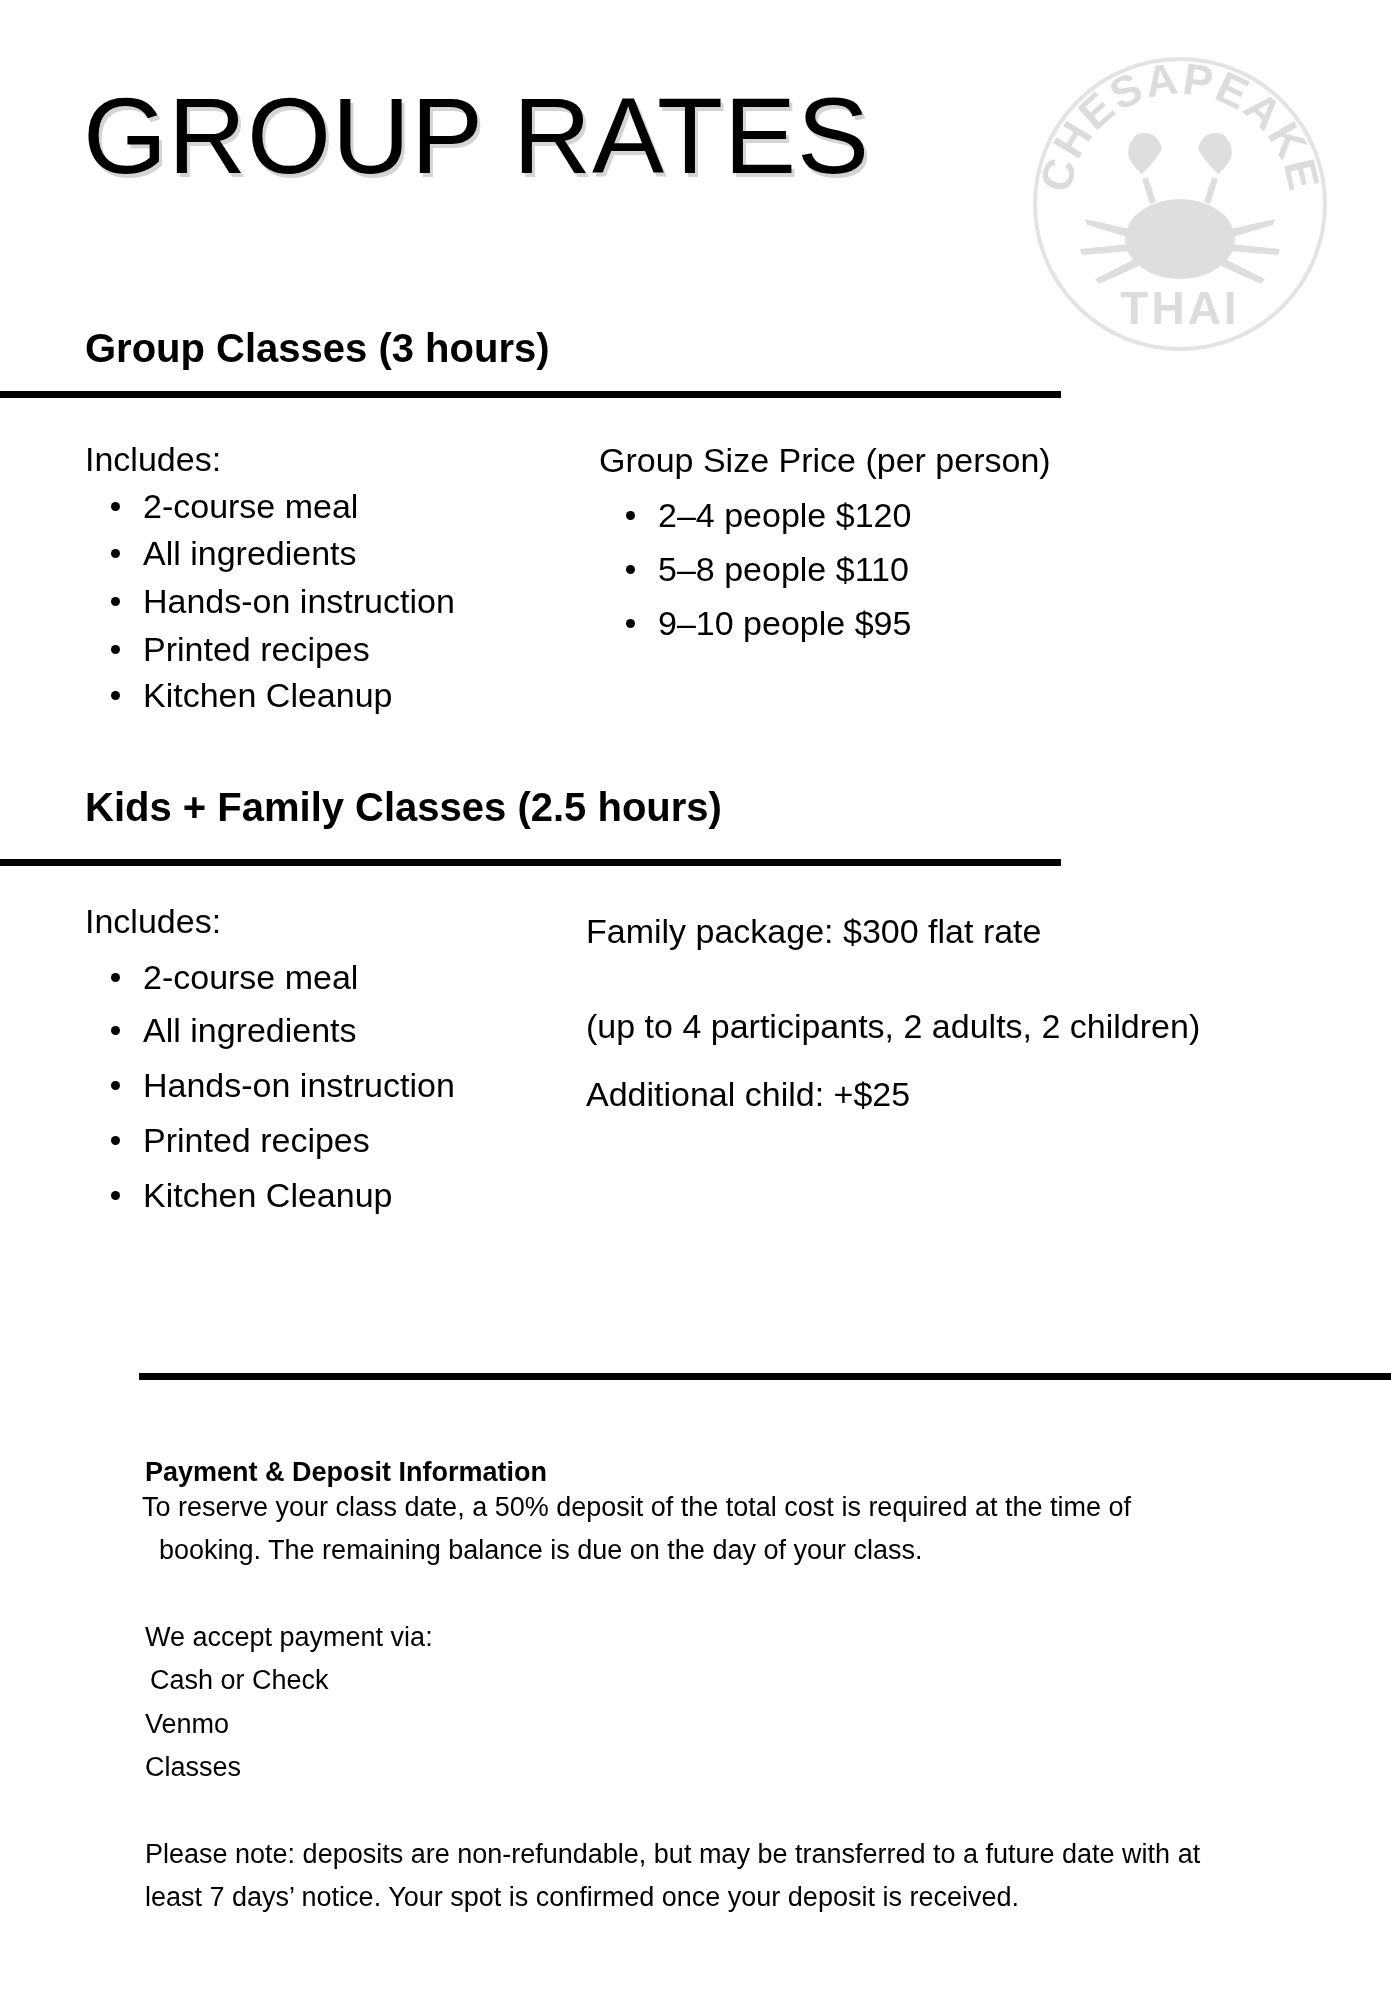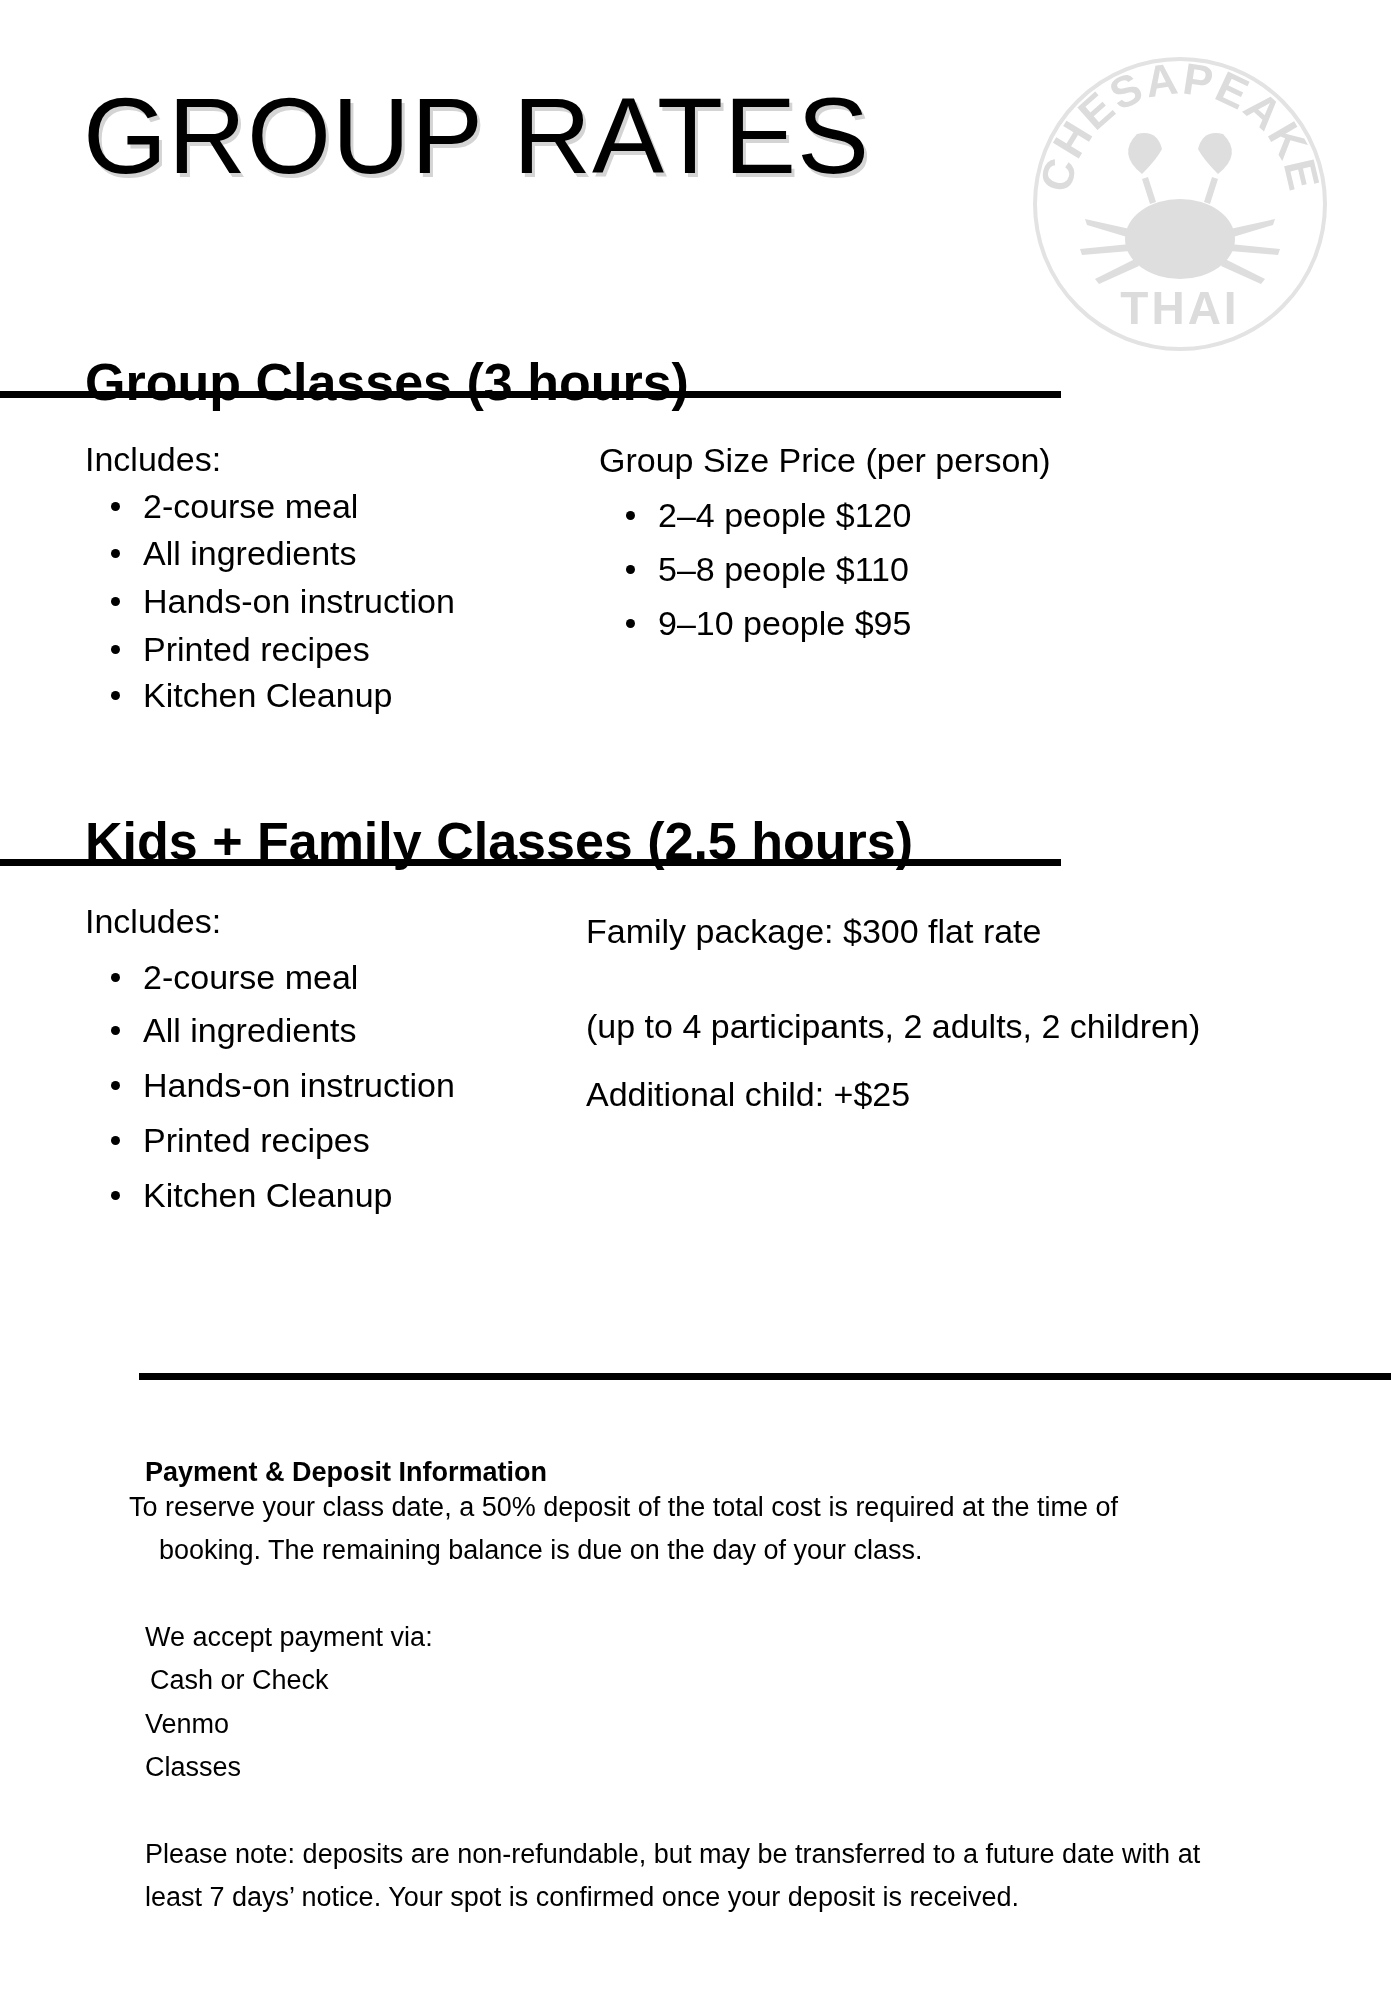--- a/index.html
+++ b/index.html
@@ -1,19 +1,19 @@
 <!DOCTYPE html>
 <html><head>
 <meta charset="utf-8">
 <style>
   html, body { margin:0; padding:0; background:#ffffff; }
   body { width:1391px; height:2000px; position:relative; overflow:hidden; color:#000; font-family:"Liberation Sans", sans-serif; }
   .abs { position:absolute; white-space:nowrap; }
   .title { left:83px; top:80px; font-size:108px; line-height:112px; letter-spacing:1px; text-shadow:3px 4px 0 #d4d4d4; font-weight:400; }
-  .h2 { font-weight:700; font-size:52px; line-height:48px; left:85px;margin-top:34px; }
+  .h2 { font-weight:700; font-size:40px; line-height:48px; left:85px; }
   .rule { position:absolute; background:#000; height:7px; }
   .txt { font-size:34px; line-height:40px; }
   .li { font-size:34px; line-height:40px; }
   .li .dot { display:inline-block; width:9px; height:9px; border-radius:50%; background:#000; position:absolute; left:-32px; top:16px; }
   .small { font-size:27px; line-height:34px; }
   .smallb { font-size:27px; line-height:34px; font-weight:700;margin-top:8px; }
   .logo { position:absolute; left:1030px; top:54px; width:300px; height:300px; }
 </style>
 </head>
 <body>
@@ -65,21 +65,21 @@
 <div class="abs li" style="left:143px; top:1120px;"><span class="dot"></span><span>Printed recipes</span></div>
 <div class="abs li" style="left:143px; top:1175px;"><span class="dot"></span><span>Kitchen Cleanup</span></div>
 
 <div class="abs txt" style="left:586px; top:911px;">Family package: $300 flat rate</div>
 <div class="abs txt" style="left:586px; top:966px;margin-top:40px;">(up to 4 participants, 2 adults, 2 children)</div>
 <div class="abs txt" style="left:586px; top:1074px;">Additional child: +$25</div>
 
 <div class="rule" style="left:139px; top:1373px; width:1252px;"></div>
 
 <div class="abs smallb" style="left:145px; top:1447px;">Payment &amp; Deposit Information</div>
-<div class="abs small" style="left:129px; top:1490px;text-align:center;">To reserve your class date, a 50% deposit of the total cost is required at the time of</div>
+<div class="abs small" style="left:142px; top:1490px;text-align:center;">To reserve your class date, a 50% deposit of the total cost is required at the time of</div>
 <div class="abs small" style="left:159px; top:1533px;">booking. The remaining balance is due on the day of your class.</div>
 
 <div class="abs small" style="left:145px; top:1620px;">We accept payment via:</div>
 <div class="abs small" style="left:150px; top:1663px;text-align:center;">Cash or Check</div>
 <div class="abs small" style="left:145px; top:1707px;">Venmo</div>
 <div class="abs small" style="left:145px; top:1750px;">Classes</div>
 
 <div class="abs small" style="left:145px; top:1837px;">Please note: deposits are non-refundable, but may be transferred to a future date with at</div>
 <div class="abs small" style="left:145px; top:1880px;">least 7 days’ notice. Your spot is confirmed once your deposit is received.</div>
 

